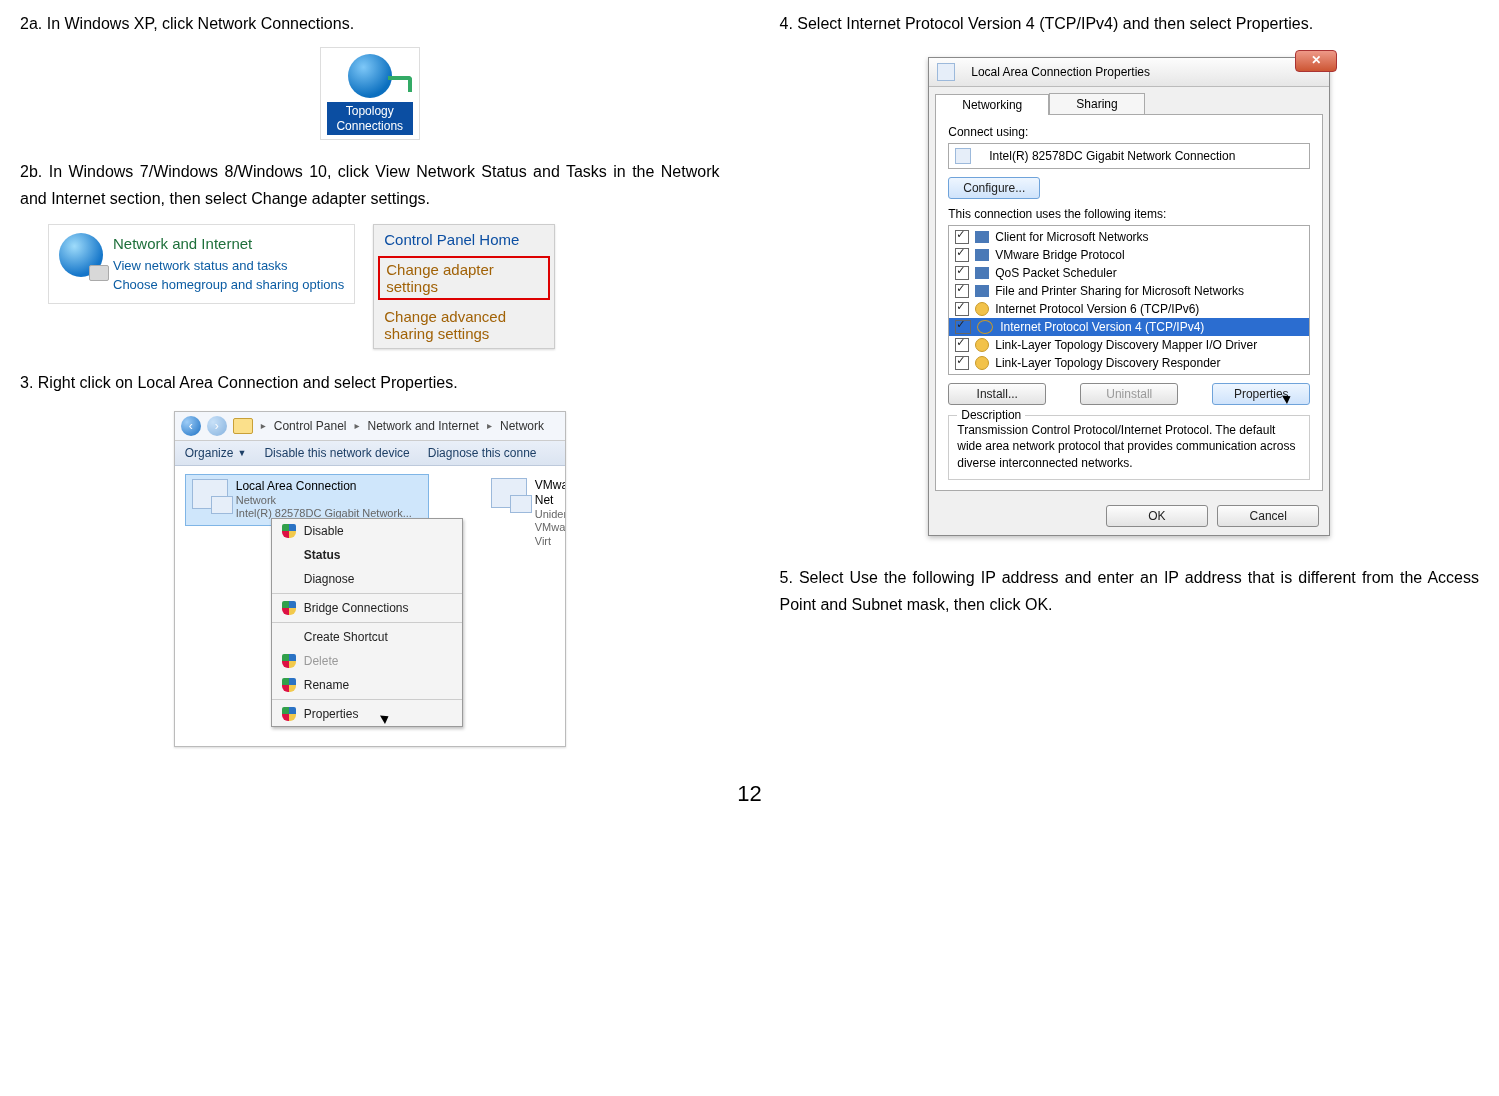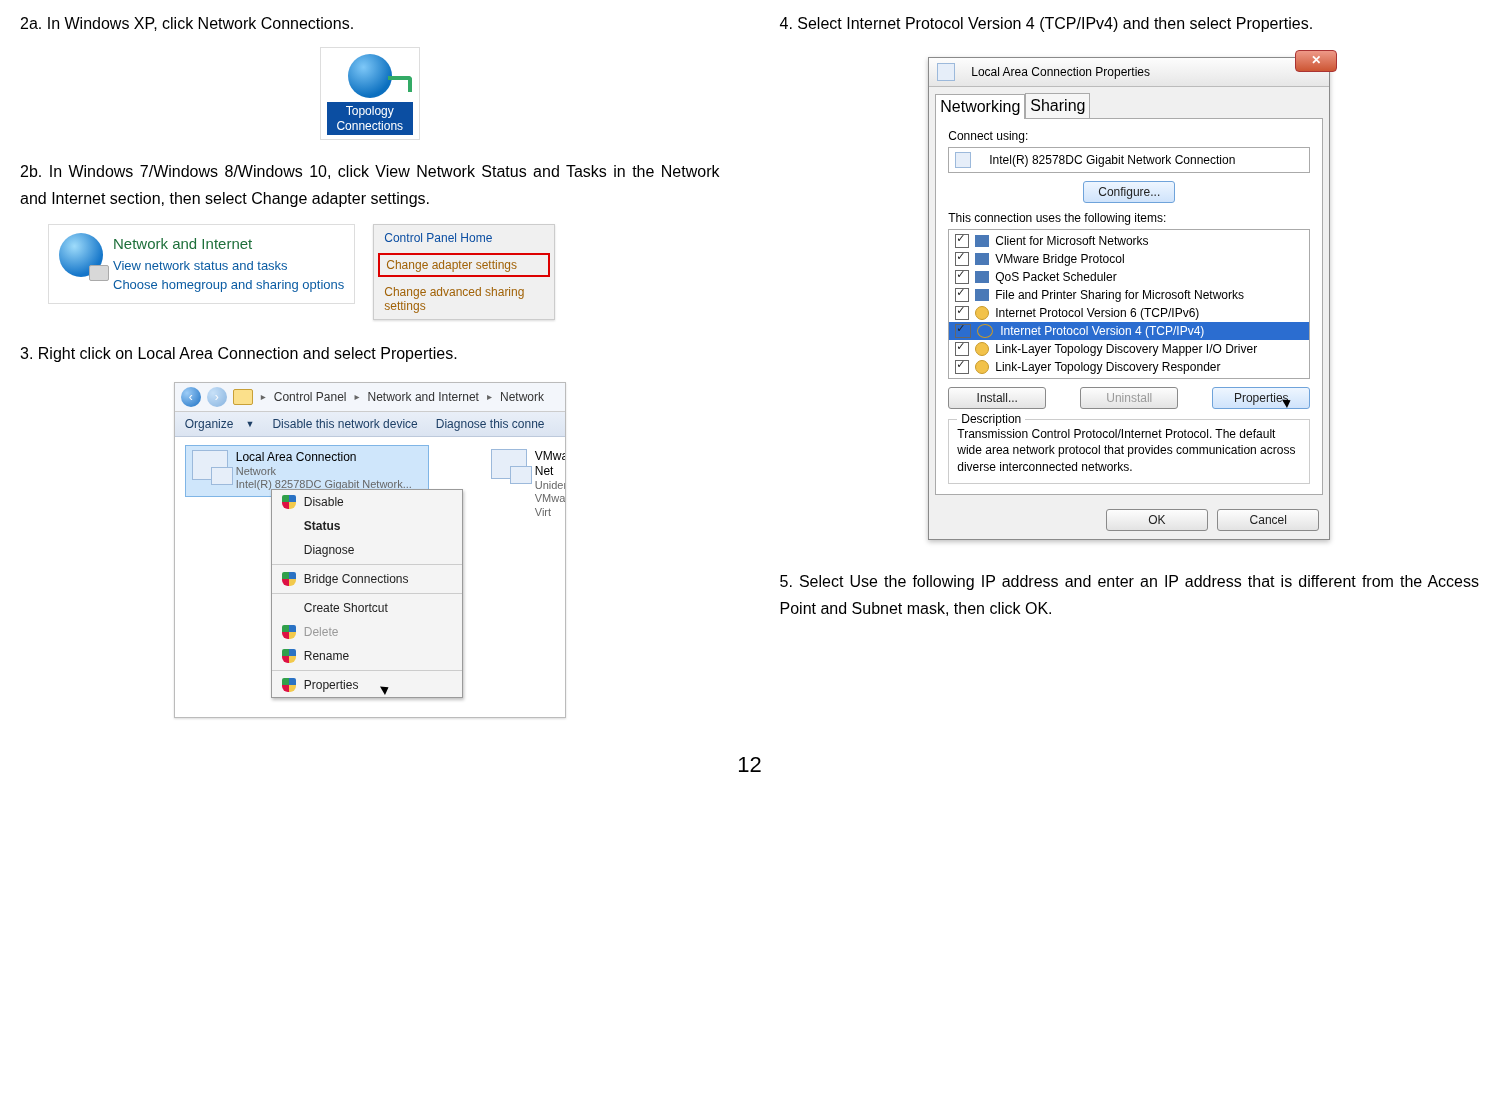--- a/index.html
+++ b/index.html
@@ -102,21 +102,21 @@
     background: #d8d8d8;
     border: 1px solid #aaa;
     border-radius: 2px;
   }
   .ni-text { font-size: 13px; color: #666; line-height: 1.5; }
   .ni-text .title { color: #1e6f3b; font-size: 15px; }
   .ni-text .link { color: #0b5ca3; }
   .cph-box {
     border: 1px solid #ccc;
     background: #f0f0f0;
-    font-size: 12px;
+    font-size: 15px;
     width: 180px;
     box-shadow: 0 1px 2px rgba(0,0,0,0.15);
   }
   .cph-box .item { padding: 6px 10px; color: #0b4ea2; }
   .cph-box .sub { color: #a16207; }
   .cph-box .red { border: 2px solid #d00; margin: 2px 4px; padding: 3px 6px; }
 
   
   .fig3 {
     width: 390px;
@@ -145,21 +145,21 @@
     border: 1px solid #c8a038; border-radius: 2px;
   }
   .caret { color: #666; font-size: 10px; padding: 0 2px; }
   .fig3 .toolbar {
     display: flex; gap: 18px; align-items: center;
     padding: 5px 10px;
     background: linear-gradient(#e9eff8,#dbe4f1);
     border-bottom: 1px solid #bdc9db;
     color: #1d3f66;
   }
-  .fig3 .toolbar .tbtn { display:flex; align-items:center; gap:12px; }
+  .fig3 .toolbar .tbtn { display:flex; align-items:center; gap:4px; }
   .fig3 .body { position: relative; height: 280px; background: #fff; overflow: hidden; }
   .conn {
     display: flex; gap: 8px; position: absolute; padding: 4px 6px;
   }
   .conn.sel { background: #cfe6fb; border: 1px solid #7fb5e6; }
   .conn.lac { top: 8px; left: 10px; width: 230px; }
   .conn.vm  { top: 8px; left: 310px; width: 100px; }
   .cicon {
     width: 34px; height: 28px; background: #e6eef9;
     border: 1px solid #9cb9db; position: relative; flex-shrink: 0;
@@ -209,30 +209,30 @@
   .titlebar .nic {
     width:16px;height:16px;background:#e6eef9;border:1px solid #9cb9db;
   }
   .fig4 .closebtn {
     position:absolute; top:-8px; right:-8px;
     width:40px;height:20px;border-radius:4px;
     background:linear-gradient(#e98,#c53); border:1px solid #a33;
     color:#fff; text-align:center; line-height:18px; font-weight:bold; font-size:12px;
   }
   .fig4 .tabs { display:flex; gap:0; padding: 6px 6px 0 6px; }
-  .tab { border:1px solid #aaa; border-bottom:none; padding:3px 4px; background:#f6f6f6; font-size:16px; }
+  .tab { border:1px solid #aaa; border-bottom:none; padding:3px 26px; background:#f6f6f6; font-size:12px; }
   .tab.active { background:#fff; position:relative; top:1px; }
   .panel { background:#fff; border:1px solid #aaa; margin:0 6px 6px 6px; padding:10px 12px; }
   .panel .lbl { margin-bottom:4px; }
   .adapterbox {
     border:1px solid #aaa; padding:4px 6px; display:flex; align-items:center; gap:18px;
     background:#fff;
   }
   .sm-ic { width:14px;height:14px;background:#e6eef9;border:1px solid #9cb9db; flex-shrink:0; }
-  .cfgbtn-row { text-align:center; margin:8px 0; }
+  .cfgbtn-row { text-align:left; margin:8px 0; }
   .btn {
     display:inline-block; border:1px solid #8a8a8a; border-radius:3px;
     padding:3px 14px; background:linear-gradient(#fdfdfd,#e3e3e3);
     font-size:12px; color:#222;
   }
   .btn.primary { background:linear-gradient(#eef6ff,#cfe3fb); border-color:#6fa3da; }
   .btn.disabled { color:#9a9a9a; }
   .itembox { border:1px solid #aaa; background:#fff; padding:2px 0; margin-bottom:8px; }
   .itembox .irow { display:flex; align-items:center; gap:6px; padding:2px 6px; }
   .itembox .irow.sel { background:#2b6dd0;}

